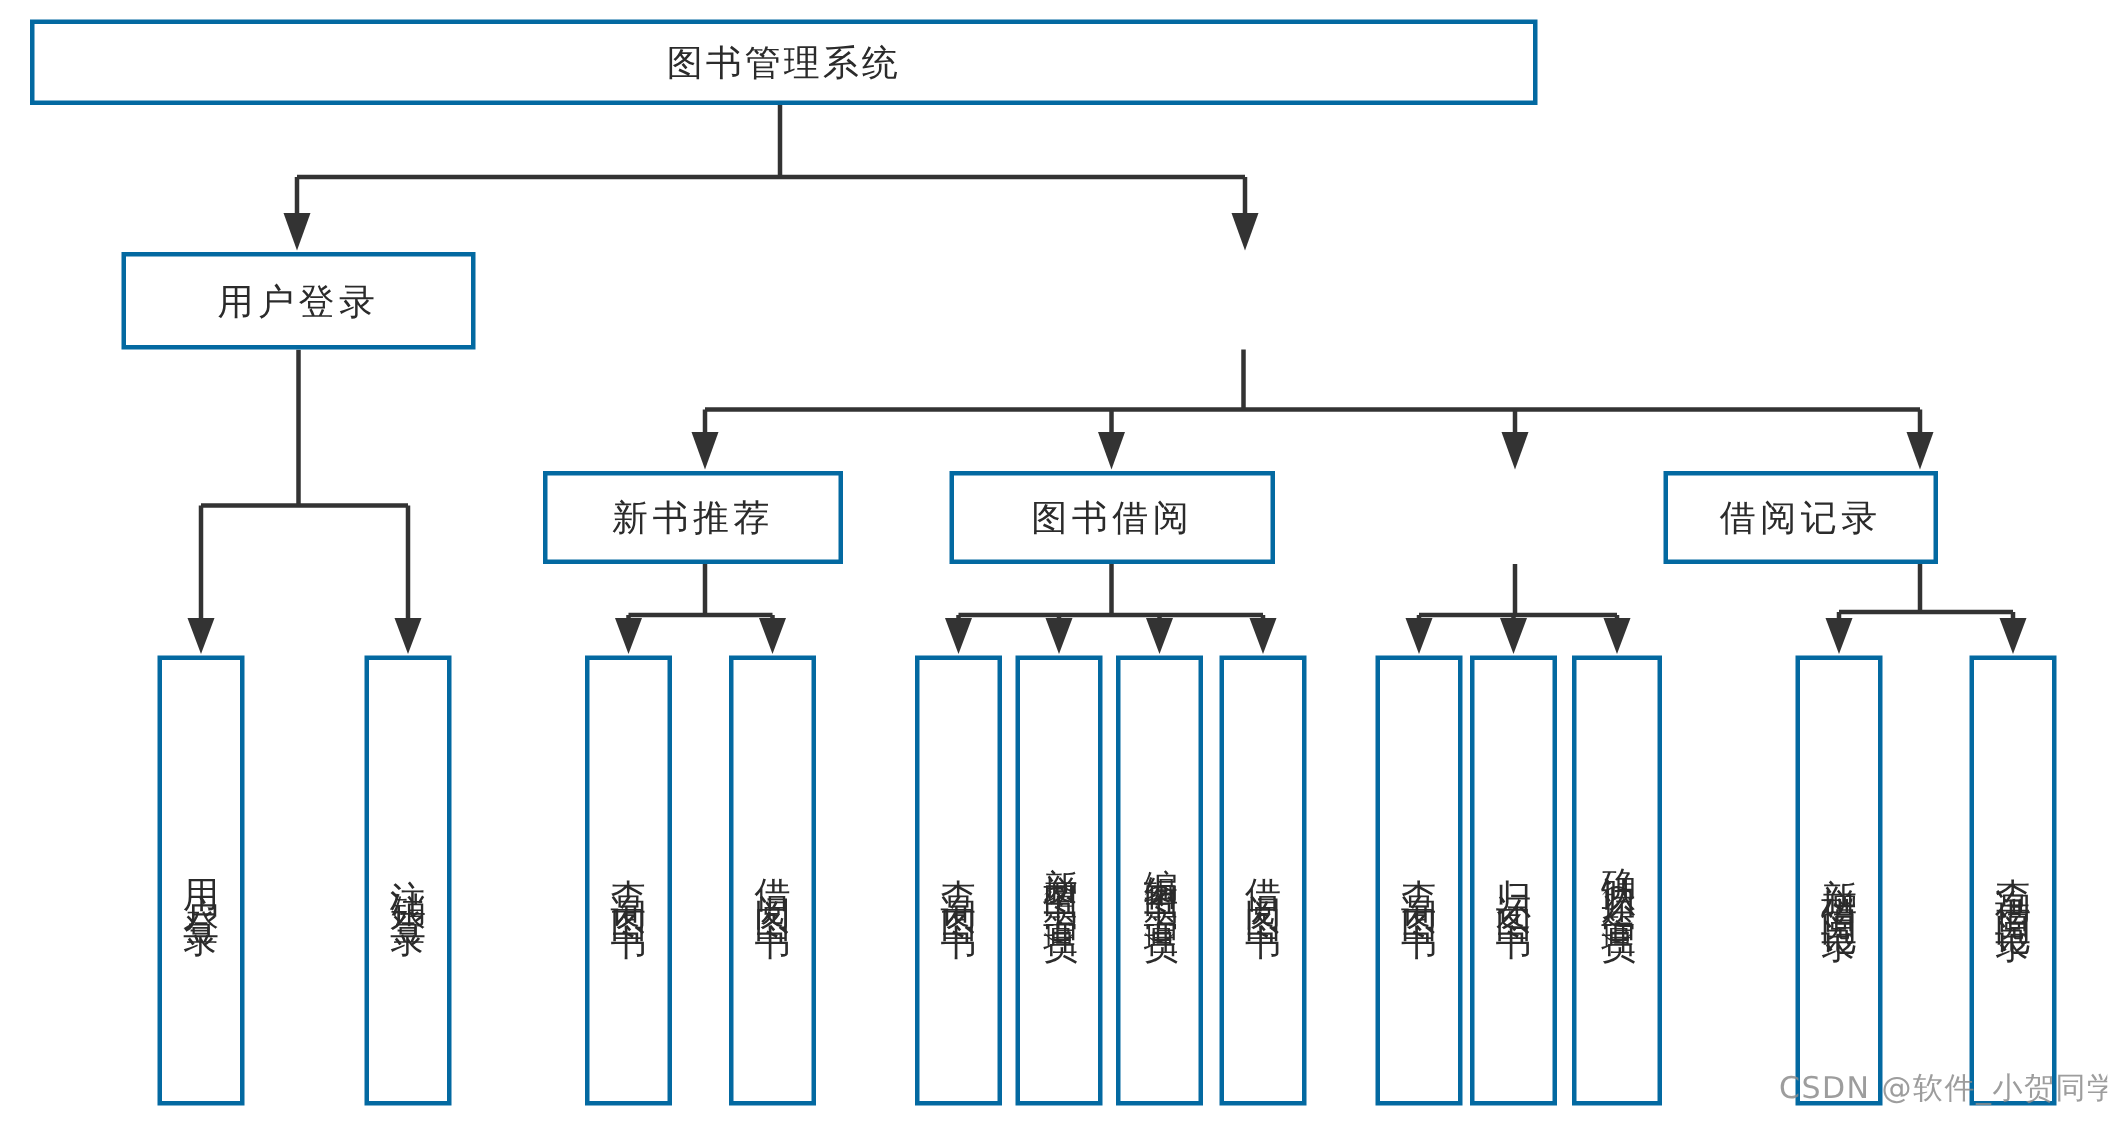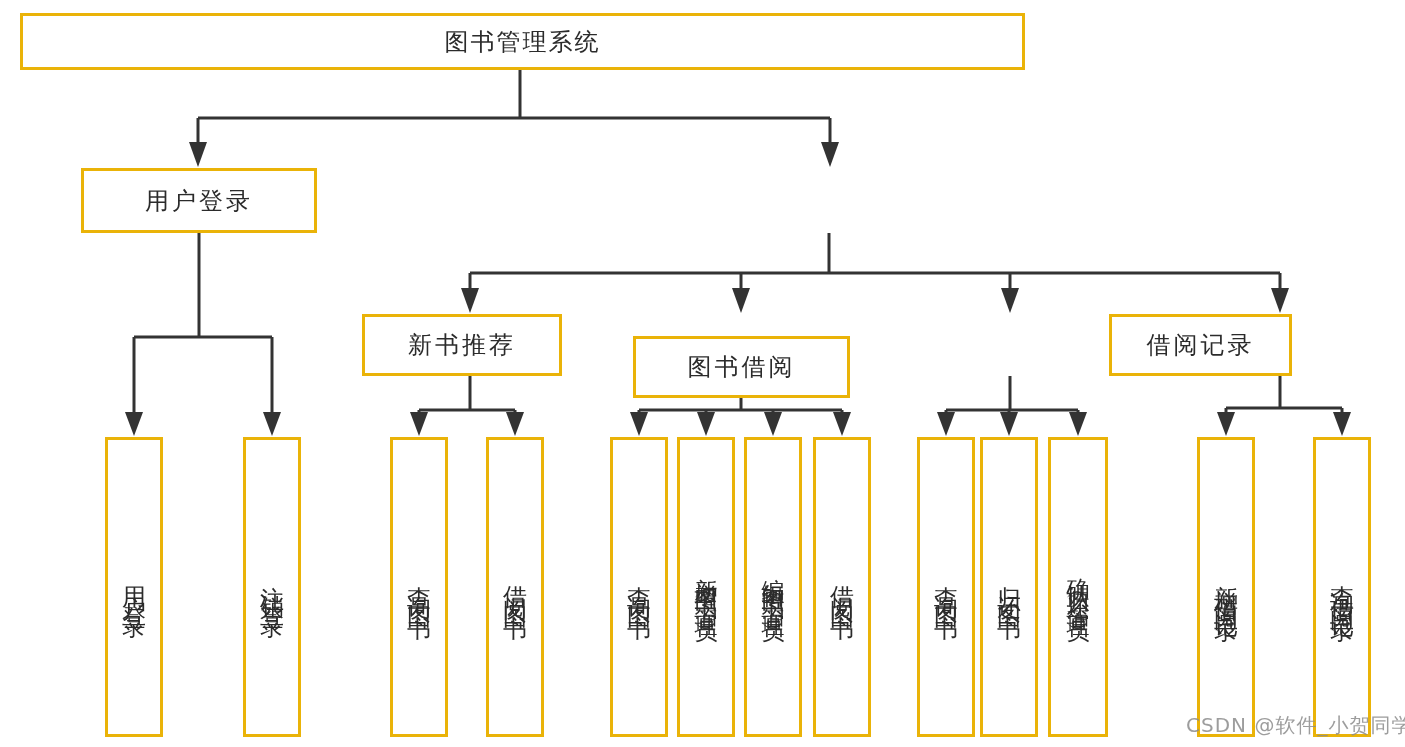--- a/index.html
+++ b/index.html
@@ -7,21 +7,21 @@
     position:relative;
     width:1405px;height:747px;
     background:#ffffff;
     font-family:"DejaVu Sans","Liberation Sans",sans-serif;
     overflow:hidden;
   }
   #connectors{position:absolute;left:0;top:0;z-index:1;}
   .node{
     position:absolute;
     box-sizing:border-box;
-    border:3px solid #eab308;
+    border:3px solid #0369a1;
     background:#ffffff;
     color:#2b2b2b;
     display:flex;align-items:center;justify-content:center;
     z-index:2;
     font-size:24px;
     line-height:1;
   }
   .h{letter-spacing:3px;}
   .h.root{letter-spacing:2px;}
   .v{
@@ -31,21 +31,21 @@
   }
   .len4{letter-spacing:10px;}
   .len6{letter-spacing:7px;}
   .len9{letter-spacing:6px;font-size:23px;}
   
   .n-root{left:20px;top:13px;width:1005px;height:57px;}
   .n-user-login{left:81px;top:168px;width:236px;height:65px;}
   .n-book-mgmt{left:712px;top:168px;width:235px;height:65px;}
   .lvl2{top:314px;height:62px;}
   .n-new-rec{left:362px;width:200px;}
-  .n-book-borrow{left:633px;width:217px;margin-top:22px;}
+  .n-book-borrow{left:633px;width:217px;}
   .n-current{left:903px;width:215px;}
   .n-records{left:1109px;width:183px;}
   .leaf{top:437px;height:300px;width:58px;}
   .n-leaf-login{left:105px;}
   .n-leaf-logout{left:243px;}
   .n-rec-query{left:390px;}
   .n-rec-borrow{left:486px;}
   .n-bb-query{left:610px;}
   .n-bb-add{left:677px;}
   .n-bb-edit{left:744px;}

